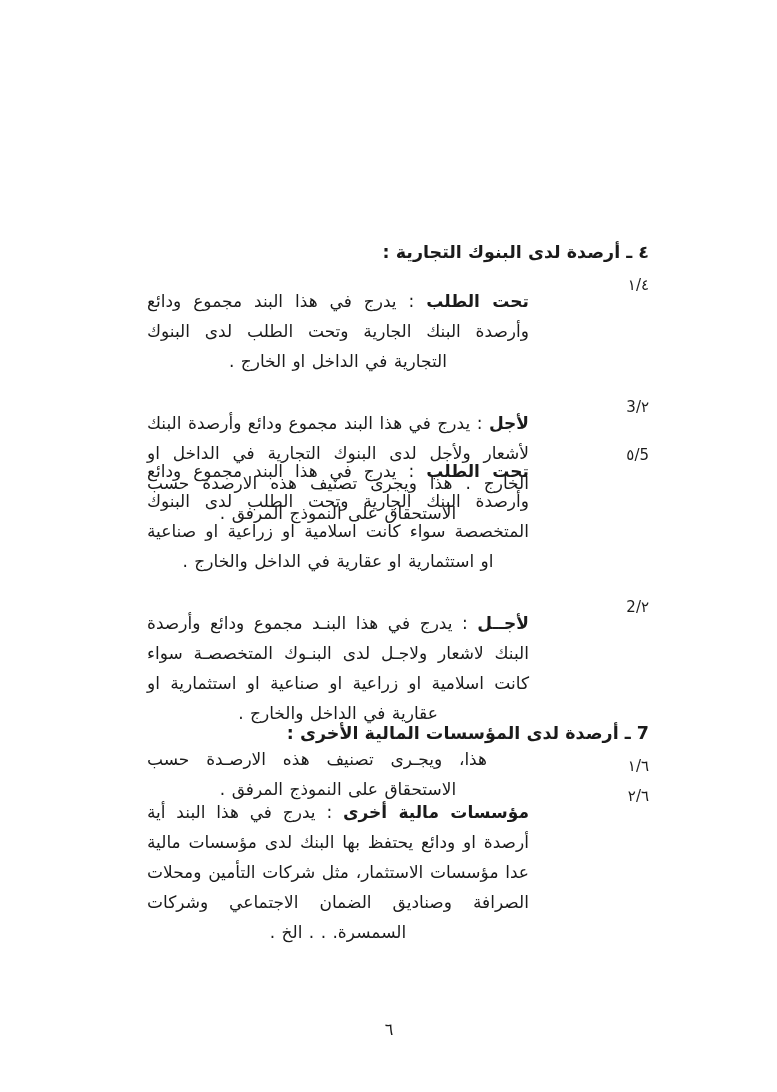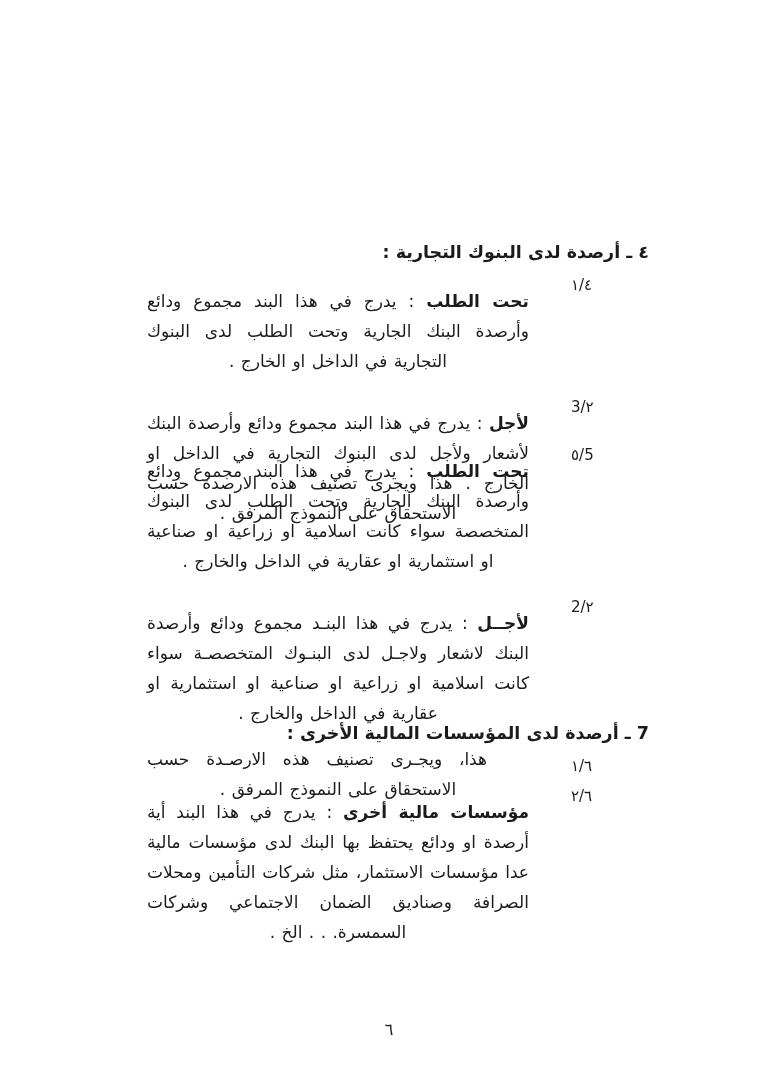--- a/index.html
+++ b/index.html
@@ -24,21 +24,21 @@
     font-weight:bold;
     line-height:28px;
     text-align:right;
     white-space:nowrap;
   }
   .item{display:flex;align-items:flex-start;}
   .item-num{
     flex:0 0 104px;
     box-sizing:border-box;
     padding-left:26px;
-    text-align:left;
+    text-align:right;
     font-size:15px;
     line-height:30px;
     letter-spacing:1px;
   }
   .item-body{
     flex:1 1 auto;
     min-width:0;
   }
   .item-body p{
     margin:16px;

